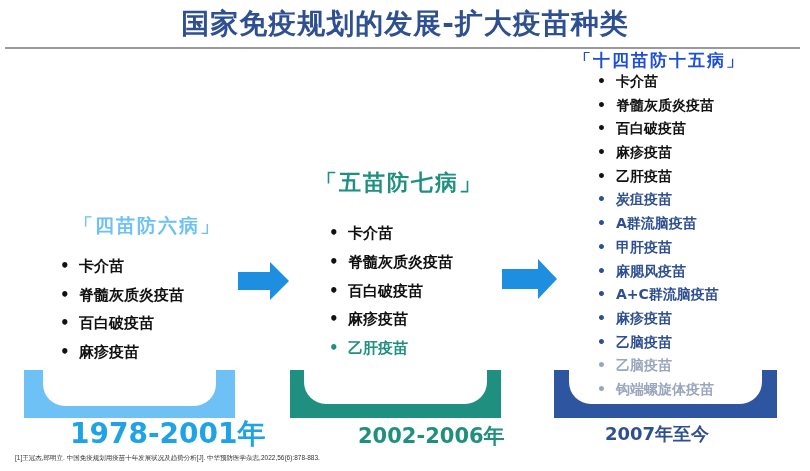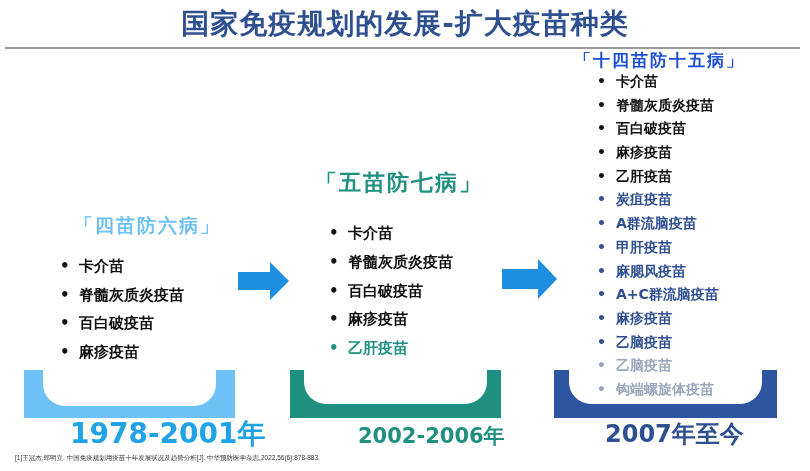--- a/index.html
+++ b/index.html
@@ -168,16 +168,16 @@
     </li>
     <li style="height:23.7px; font-size:14px; color:#9AA6BD;">
       <span class="bullet">•</span>
       <span class="item-text">乙脑疫苗</span>
     </li>
     <li style="height:23.7px; font-size:14px; color:#9AA6BD;">
       <span class="bullet">•</span>
       <span class="item-text">钩端螺旋体疫苗</span>
     </li>
   </ul>
-  <div class="period" style="left:605px; top:421px; font-size:24px; color:#2E4F90;">2007年至今</div>
+  <div class="period" style="left:605px; top:421px; font-size:18px; color:#2E4F90;">2007年至今</div>
 </div>
 
 <div class="ref">[1]王冠杰,郎明立. 中国免疫规划用疫苗十年发展状况及趋势分析[J]. 中华预防医学杂志,2022,56(6):878-883.</div>
 
 </body></html>

